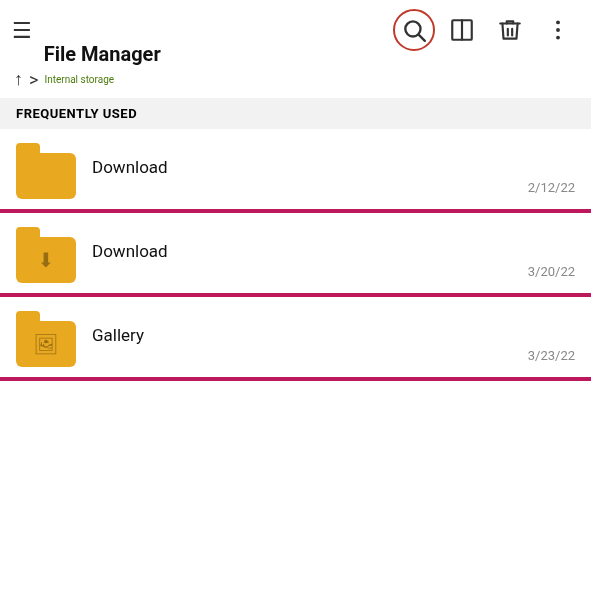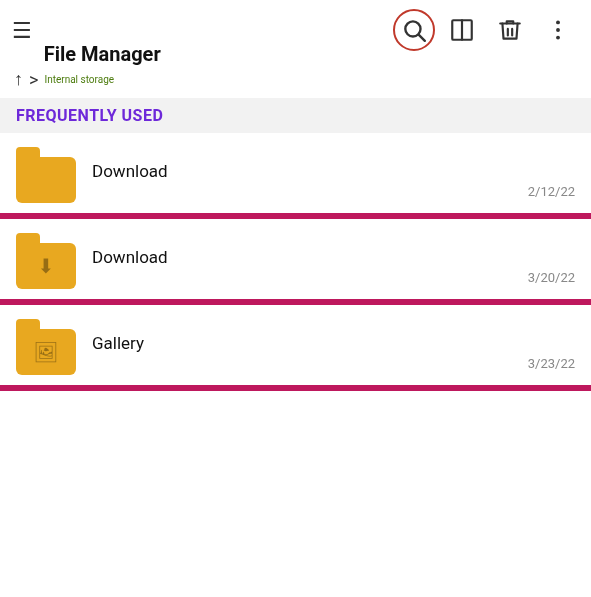--- a/index.html
+++ b/index.html
@@ -75,35 +75,35 @@
     }
     .breadcrumb-text {
       font-size: 10px;
       color: #4d7c0f;
     }
 
     
     .section-header {
       background: #f2f2f2;
       padding: 8px 16px;
-      font-size: 16px;
+      font-size: 13px;
       font-weight: bold;
-      color: #6d28d9;
+      color: #000000;
       letter-spacing: 0.5px;
     }
 
     
     .file-list {
       background: #fff;
     }
     .file-item {
       display: flex;
       align-items: center;
       padding: 10px 16px;
-      border-bottom: 6px solid #be185d;
+      border-bottom: 4px solid #be185d;
       cursor: pointer;
       position: relative;
       min-height: 78px;
     }
     .folder-icon {
       width: 60px;
       height: 60px;
       flex-shrink: 0;
       margin-right: 16px;
       position: relative;

